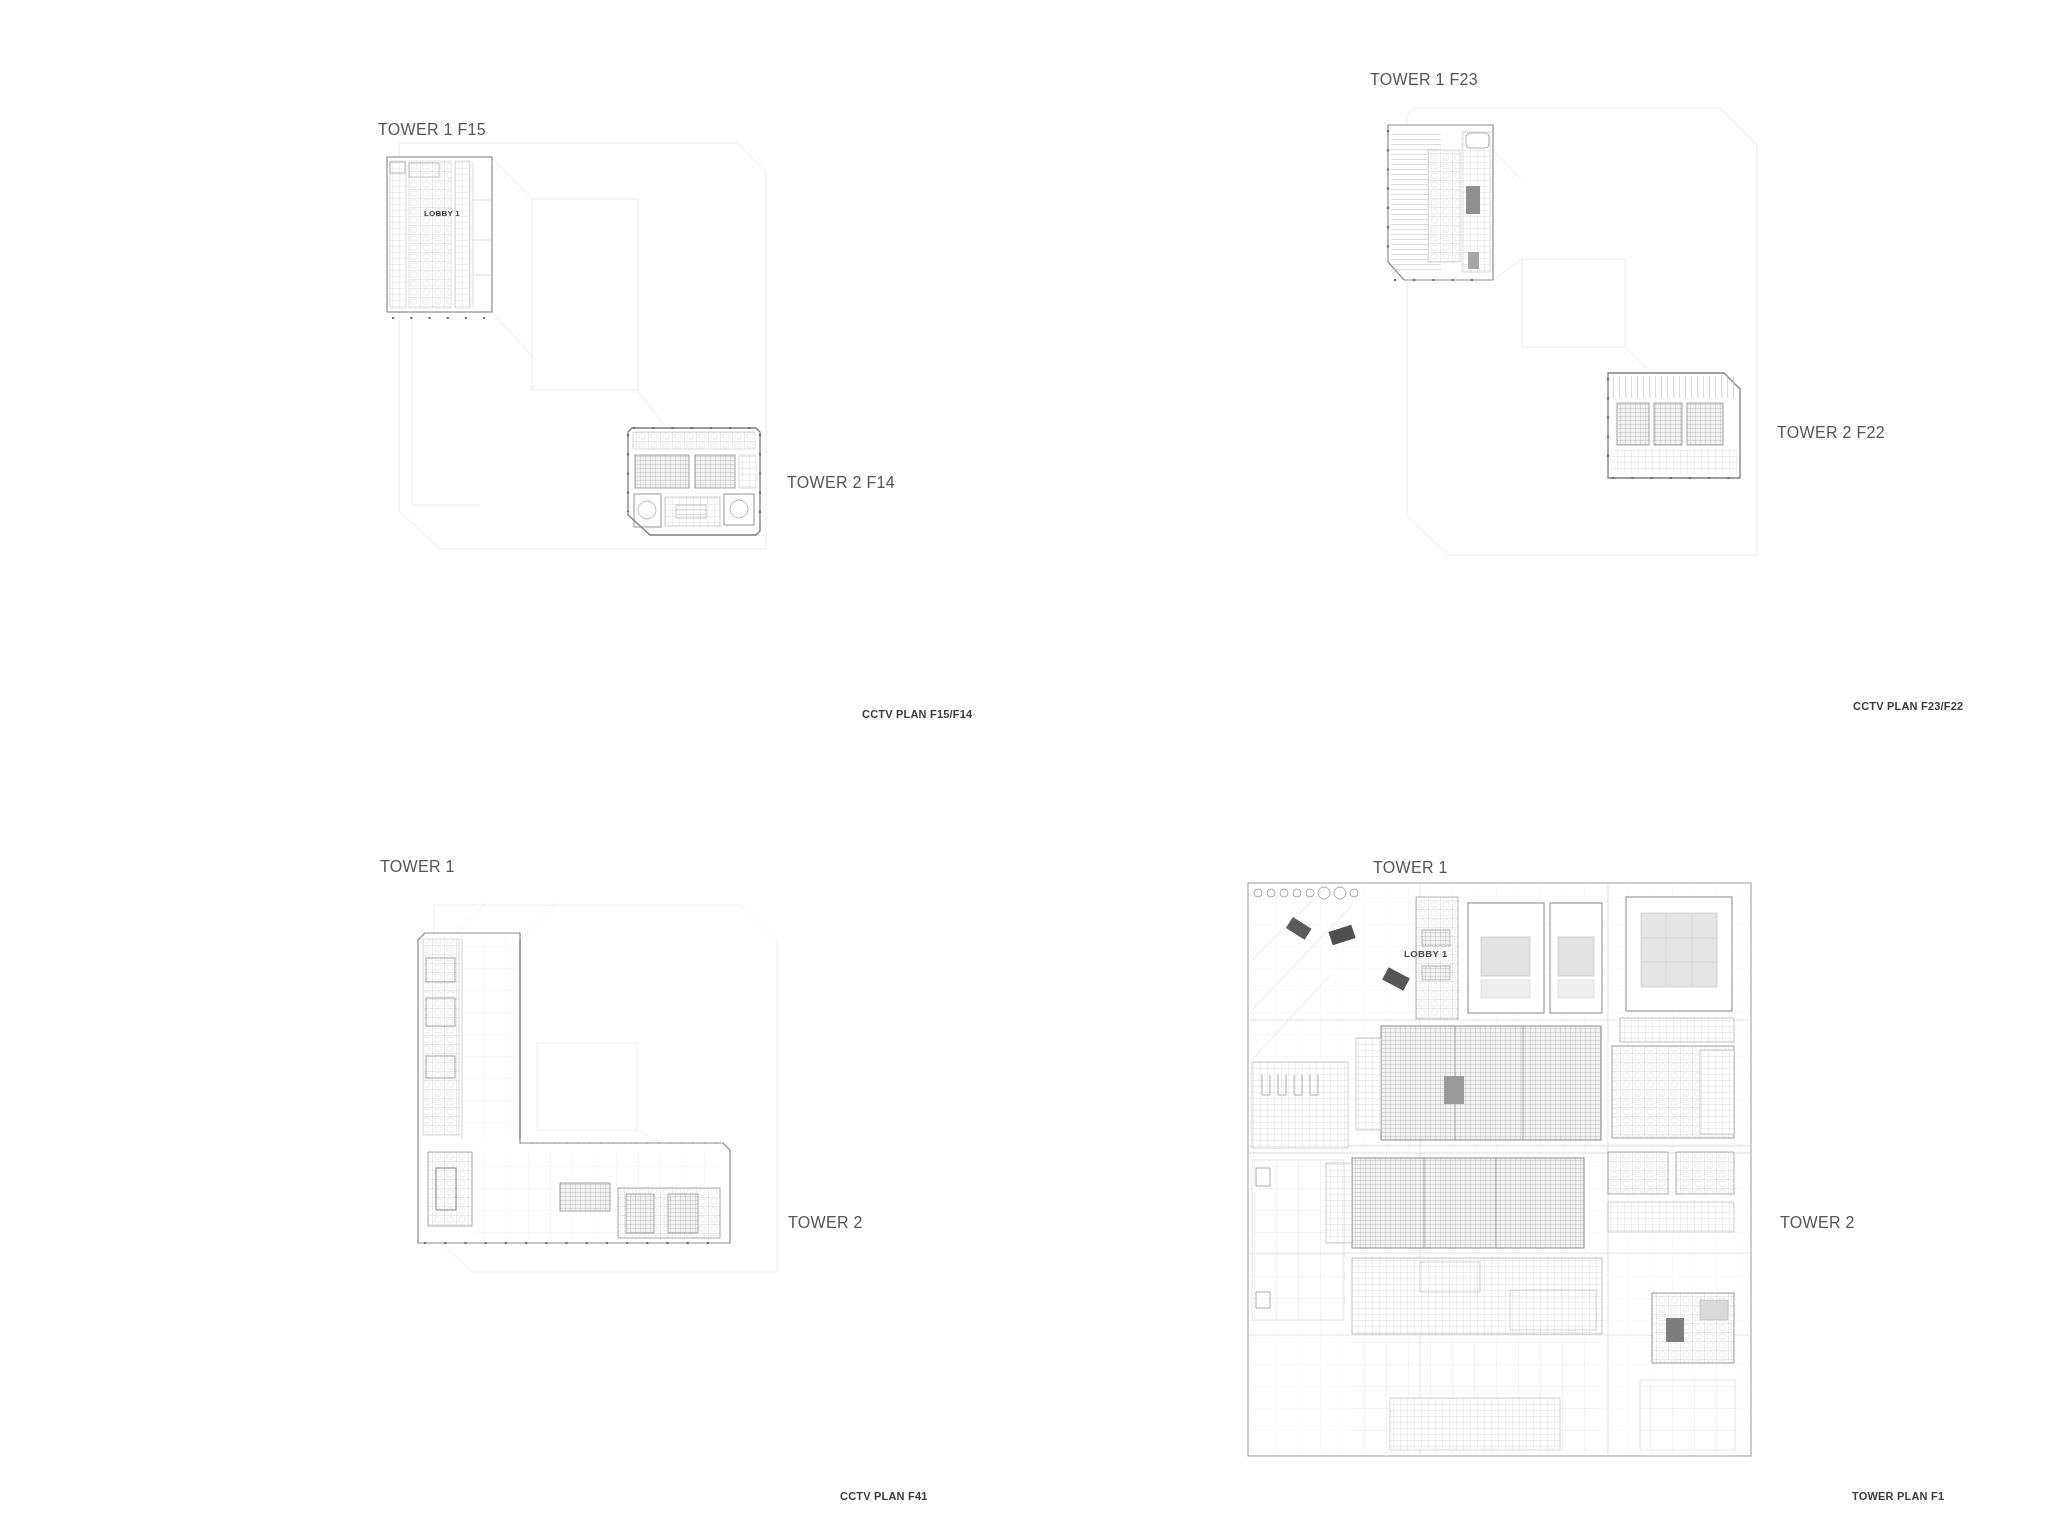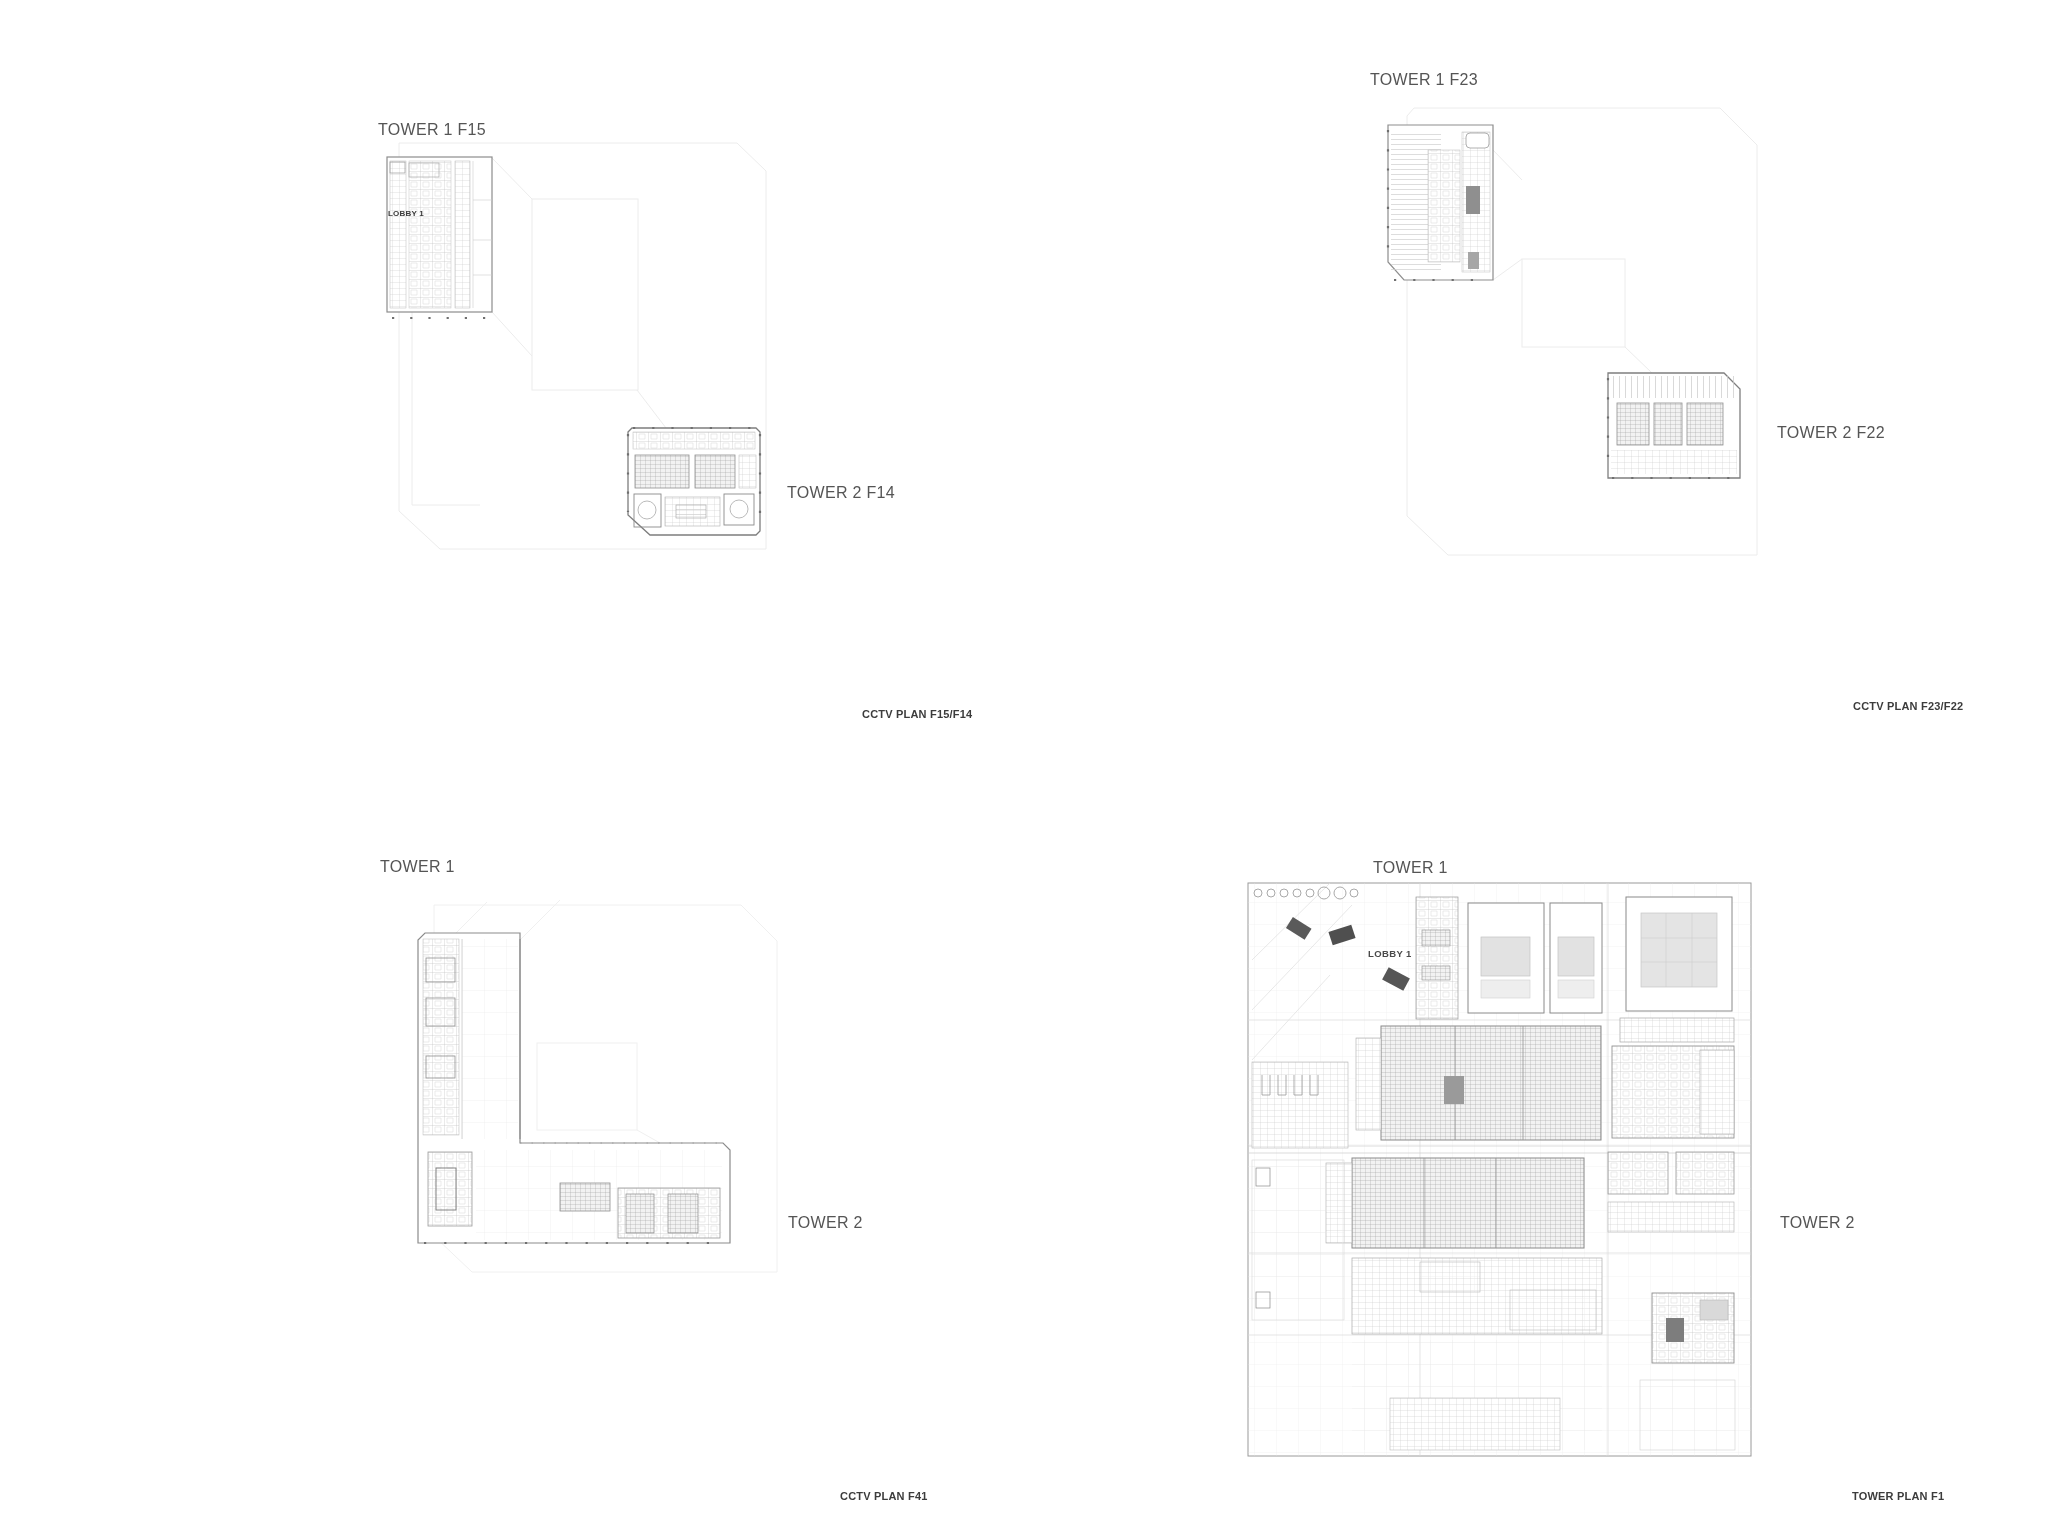--- a/index.html
+++ b/index.html
@@ -25,20 +25,21 @@
     font-weight:600;
     color:#3c3c3c;
     letter-spacing:0.2px;
     white-space:nowrap;
   }
   .lobby{
     position:absolute;
     font-weight:700;
     color:#3a3a3a;
     white-space:nowrap;
+    padding-left:36px;
   }
   .lobby.small{font-size:8px;letter-spacing:0.2px;}
   .lobby.med{font-size:9.5px;letter-spacing:0.4px;color:#4a4a4a;}
 </style>
 </head>
 <body>
 
 <div class="sheet">
 
   <svg width="2048" height="1536" viewBox="0 0 2048 1536">
@@ -230,21 +231,21 @@
       <rect x="1652" y="1293" width="82" height="70" fill="url(#roomsSm)" stroke="#8f8f8f" stroke-width="0.9"></rect>
       <rect x="1666" y="1318" width="18" height="24" fill="#7d7d7d"></rect>
       <rect x="1700" y="1300" width="28" height="20" fill="#d9d9d9" stroke="#b5b5b5" stroke-width="0.6"></rect>
       <rect x="1640" y="1380" width="95" height="70" fill="url(#gridFaint)" stroke="#cfcfcf" stroke-width="0.6"></rect>
     </g>
   </svg>
 
   <div>
     <div class="lbl" style="left:378px;top:121px">TOWER 1 F15</div>
     <div class="lobby small" style="left:388px;top:209px">LOBBY 1</div>
-    <div class="lbl" style="left:787px;top:484px">TOWER 2 F14</div>
+    <div class="lbl" style="left:787px;top:474px">TOWER 2 F14</div>
     <div class="caption" style="left:862px;top:708px">CCTV PLAN F15/F14</div>
   </div>
 
   <div>
     <div class="lbl" style="left:1370px;top:71px">TOWER 1 F23</div>
     <div class="lbl" style="left:1777px;top:424px">TOWER 2 F22</div>
     <div class="caption" style="left:1853px;top:700px">CCTV PLAN F23/F22</div>
   </div>
 
   <div>

